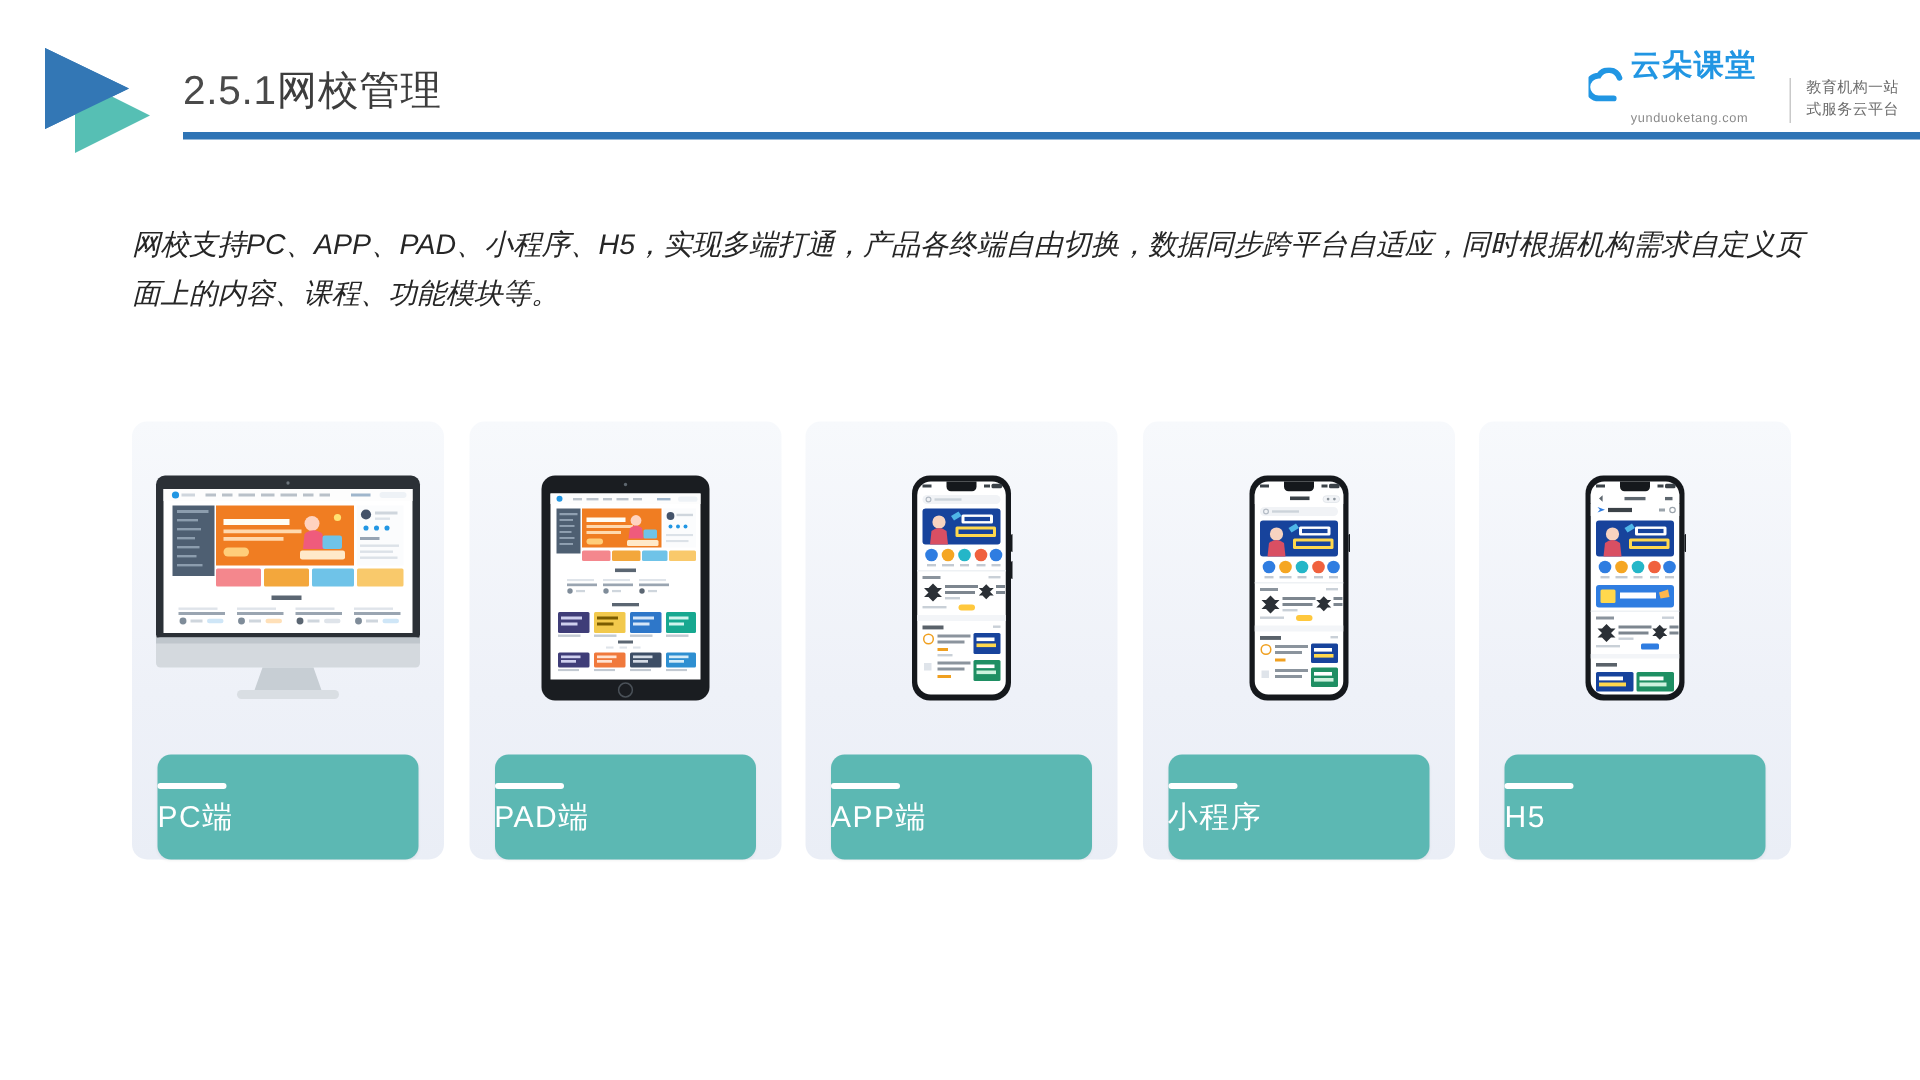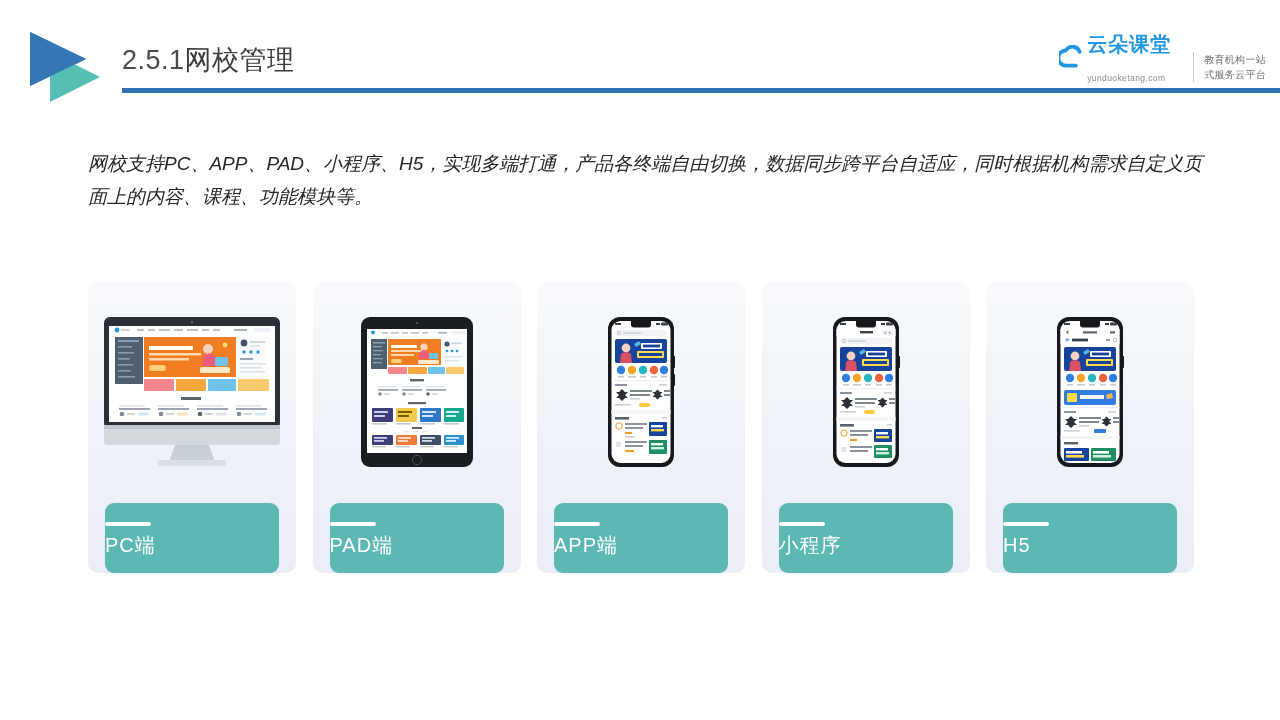--- a/index.html
+++ b/index.html
@@ -38,20 +38,21 @@
   #brand-name{
     font-size:20px;font-weight:700;color:#2196e3;letter-spacing:1px;
   }
   #brand-domain{
     font-size:8.5px;color:#8a8a8a;letter-spacing:.4px;margin-top:20px;
   }
   #brand-divider{width:1px;height:30px;background:#c9c9c9;margin:0 10px;}
   #brand-tagline{
     font-size:10px;color:#6d6d6d;line-height:1.45;letter-spacing:.3px;
     white-space:pre-line;
+    font-family:Liberation Mono, monospace;
   }
 
   
   #intro{
     position:absolute;left:88px;top:128px;width:1120px;
     font-size:19px;line-height:33px;color:#262626;font-style:italic;
   }
 
   
   #cards{

